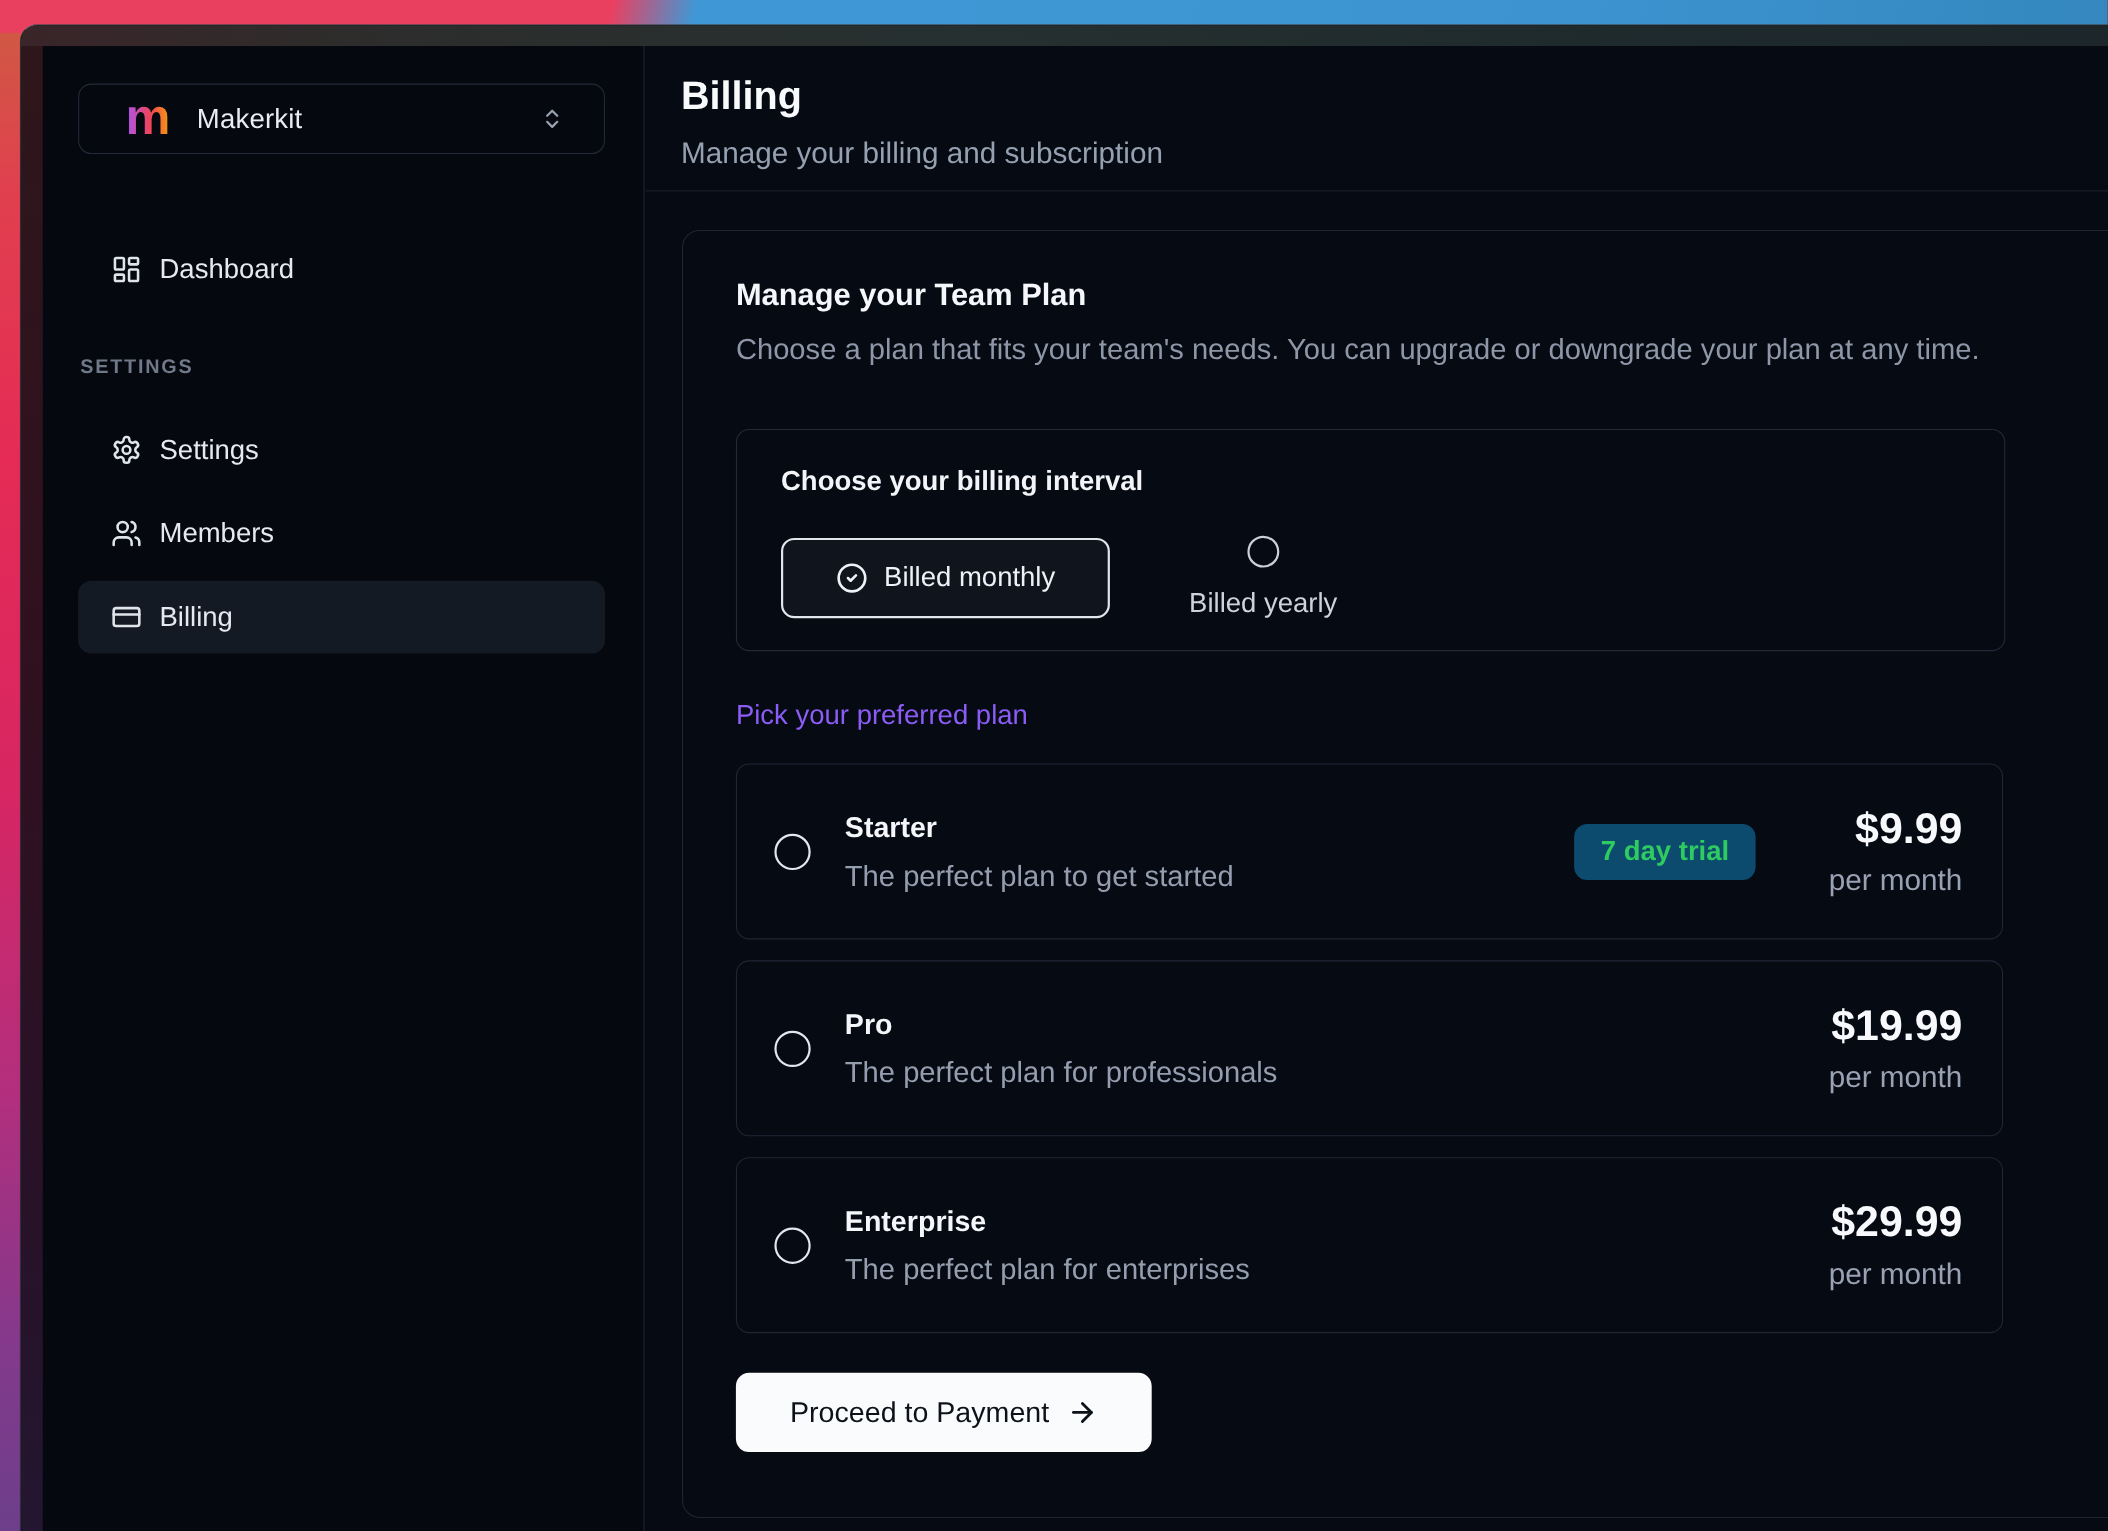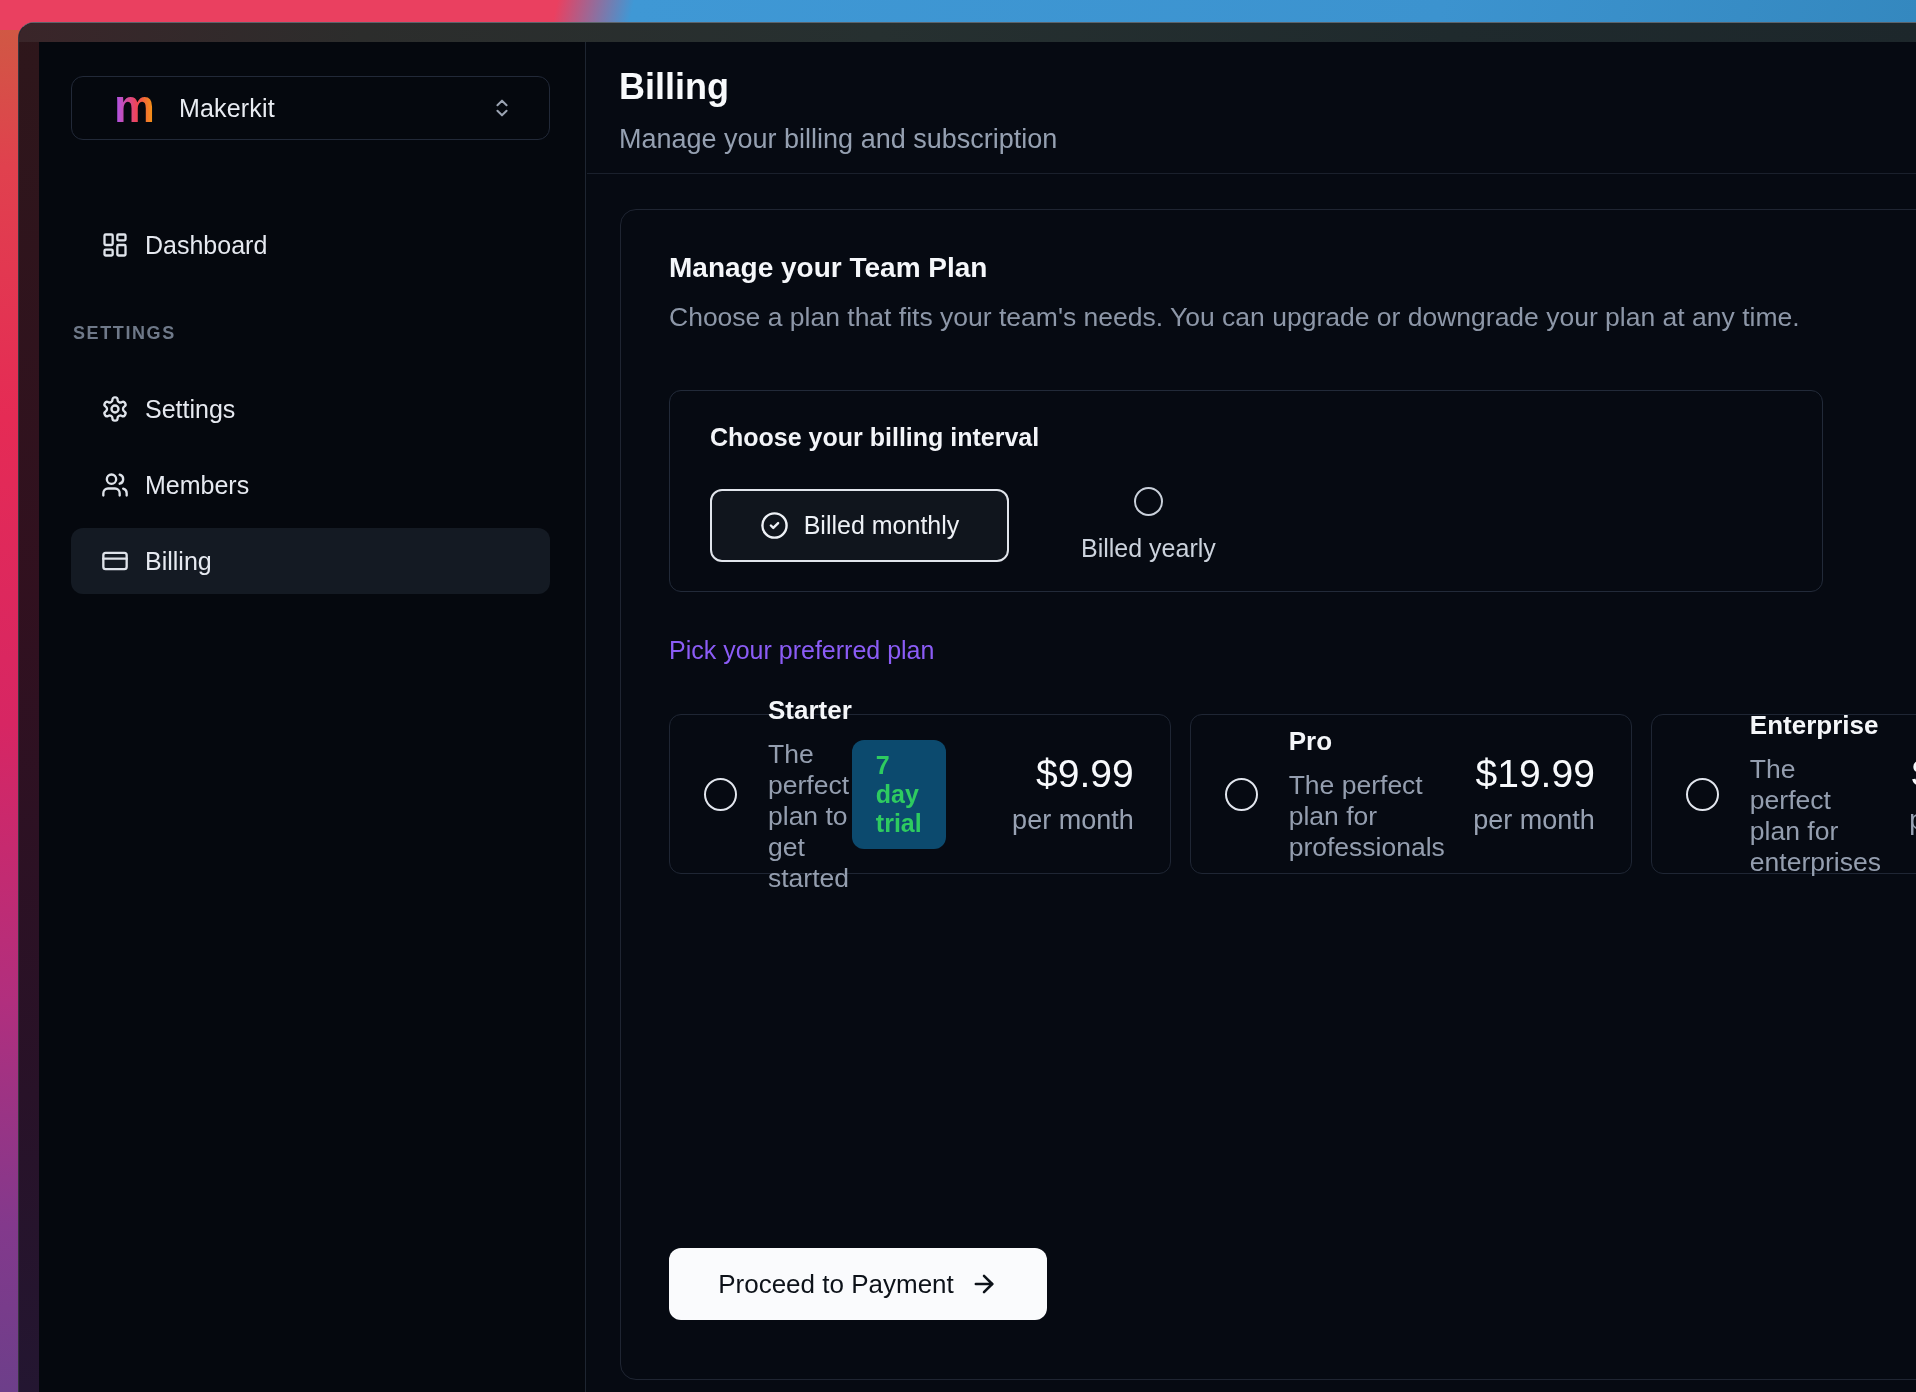--- a/index.html
+++ b/index.html
@@ -61,33 +61,33 @@
   .interval-controls { position:absolute; left:40px; top:96px; display:flex; align-items:center; }
   .btn-monthly { width:299px; height:73px; border:2px solid #e1e5ec; border-radius:12px;
     background:#10151d; display:flex; align-items:center; justify-content:center; gap:15px;
     color:#eef1f6; font-size:25px; font-weight:500; cursor:pointer; }
   .btn-monthly svg { width:29px; height:29px; }
   .radio-option { margin-left:72px; display:flex; align-items:center; gap:18px;
     color:#ccd3dd; font-size:25px; cursor:pointer;flex-direction:column; }
   .radio-circle { width:29px; height:29px; border:2.5px solid #c9d0da; border-radius:50%; flex:none; }
 
   .pick-label { position:absolute; left:48px; top:426px; font-size:25px; font-weight:500; color:#8b5cf6; }
-  .plans { position:absolute; left:48px; top:504px; width:1152px;
-    display:flex; flex-direction:row; gap:19px; }
+  .plans { position:absolute; left:48px; top:484px; width:1152px;
+    display:flex; flex-direction:column; gap:19px; }
   .plan-row { height:160px; border:1px solid #1f2634; border-radius:12px;
     display:flex; align-items:center; padding:0 36px 0 34px; cursor:pointer; }
   .plan-radio { width:33px; height:33px; border:2.5px solid #e2e6ee; border-radius:50%;
     margin-right:31px; flex:none; }
   .plan-name { font-size:26px; font-weight:700; color:#f4f6f9; }
   .plan-desc { font-size:26.5px; color:#949eaf; margin-top:13px; }
   .plan-spacer { margin-left:auto; }
   .plan-badge { background:#0c4a6e; color:#2ecb60; font-size:25px; font-weight:700;
     padding:11px 24px; border-radius:12px; margin-right:38px; }
   .plan-price { text-align:right; min-width:150px; }
-  .price  { font-size:39px; font-weight:400; color:#f7f9fc; }
+  .price  { font-size:39px; font-weight:700; color:#f7f9fc; }
   .period { font-size:27px; color:#98a2b3; margin-top:9px; }
 
   .proceed-btn { position:absolute; left:48px; top:1038px; width:378px; height:72px;
     background:#fafbfd; border-radius:12px; display:flex; align-items:center;
     justify-content:center; gap:16px; color:#0d1219; font-size:26px; font-weight:500; cursor:pointer; }
   .proceed-btn svg { width:28px; height:28px; }
 </style>
 </head>
 <body>
 

